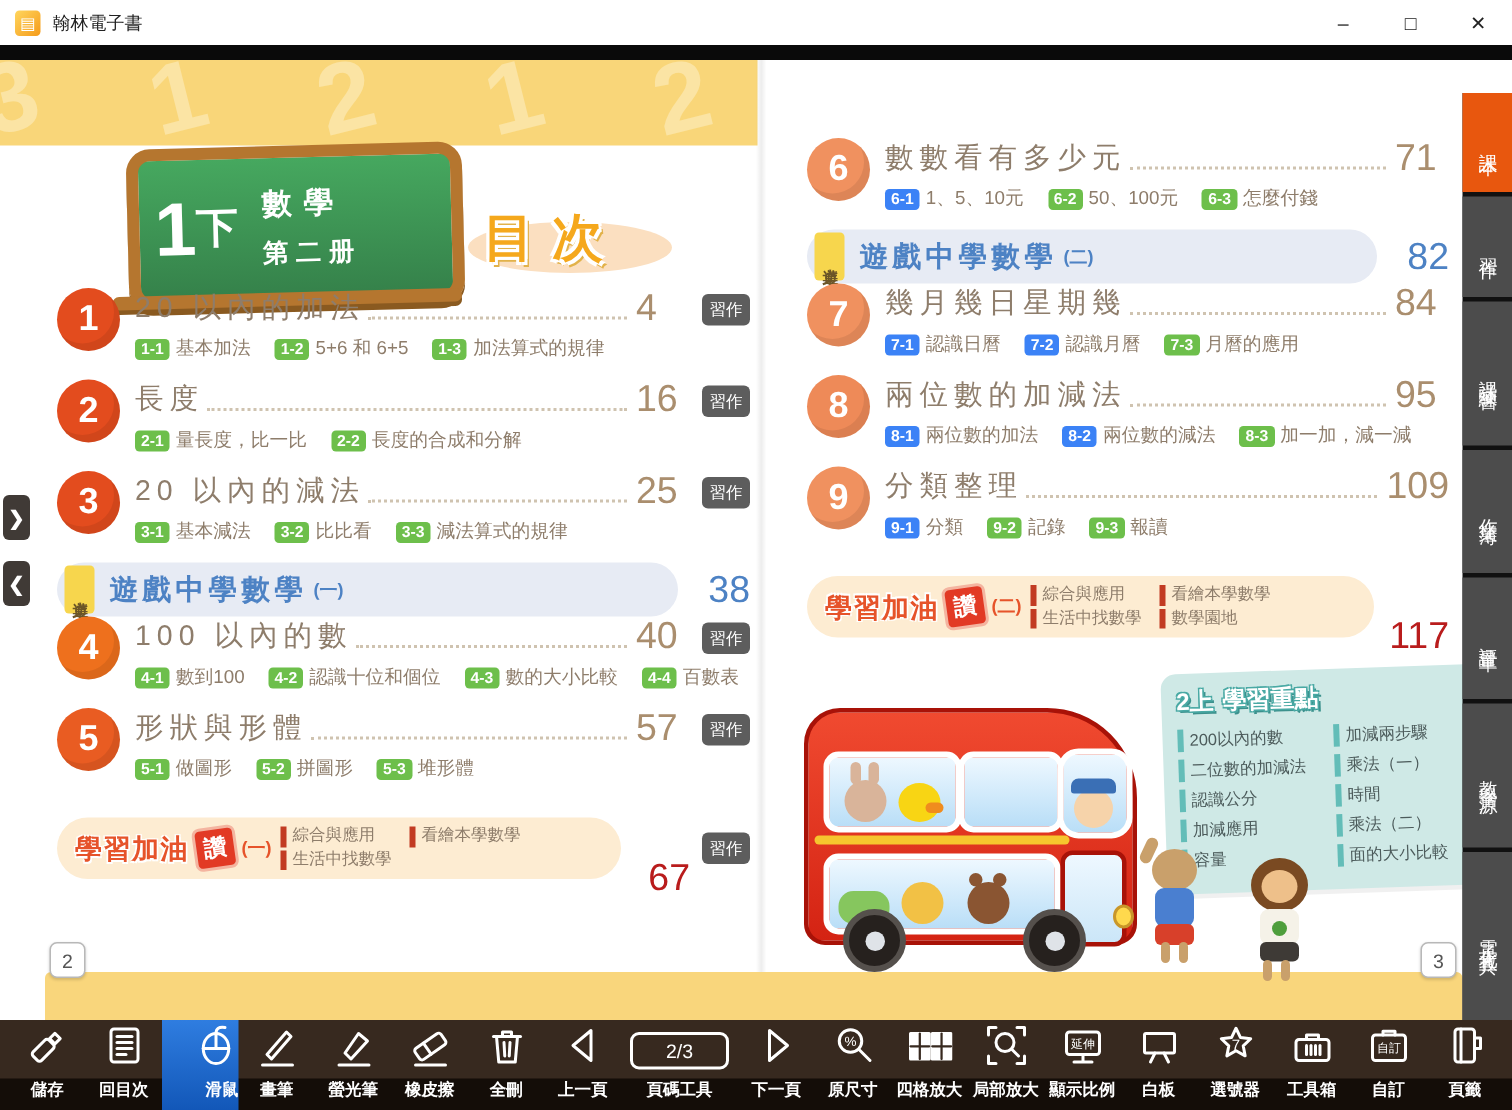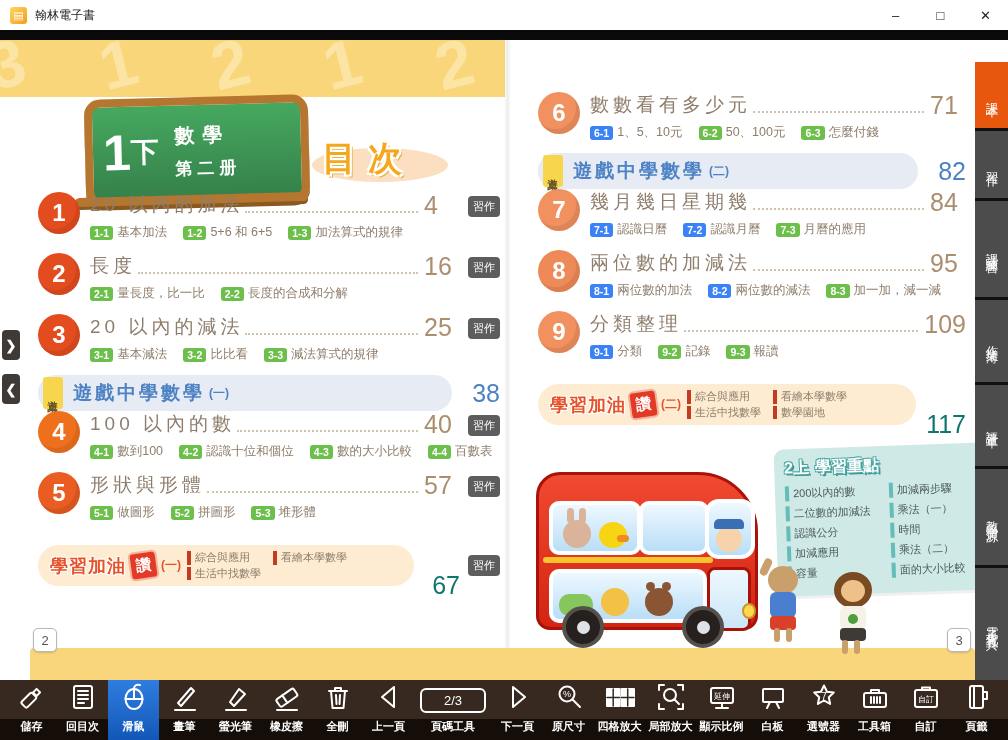--- a/index.html
+++ b/index.html
@@ -83,21 +83,21 @@
 
   .review{align-items:center;}
   .revpill{flex:1;background:#fdecd2;border-radius:24px;padding:6px 12px;display:flex;align-items:center;}
   .revtitle{color:#e6532a;font-size:18px;font-weight:bold;letter-spacing:1px;white-space:nowrap;
             text-shadow:-1px -1px 0 #fff,1px -1px 0 #fff,-1px 1px 0 #fff,1px 1px 0 #fff;}
   .revstamp{background:#e23a25;color:#fff;font-size:15px;font-weight:bold;padding:3px 5px;border-radius:5px;
             transform:rotate(-8deg);border:2px solid #f4b4a0;margin:0 3px;}
   .revsuffix{color:#e6532a;font-size:12px;font-weight:bold;margin-right:6px;white-space:nowrap;}
   .revtags{display:grid;grid-template-columns:auto auto;gap:2px 12px;}
   .rtag{font-size:11px;color:#8e7d6b;border-left:4px solid #c23b22;padding-left:4px;line-height:1.25;white-space:nowrap;}
-  .rpage{color:#0f766e;font-size:25px;margin-left:10px;min-width:36px;text-align:right;line-height:1;margin-top:40px;}
+  .rpage{color:#b91c1c;font-size:25px;margin-left:10px;min-width:36px;text-align:right;line-height:1;margin-top:40px;}
 
   .pagemark{position:absolute;width:22px;height:22px;background:#fff;border:1px solid #b8b8b8;border-radius:5px;
             font-size:13px;color:#555;display:flex;align-items:center;justify-content:center;
             box-shadow:0 1px 2px rgba(0,0,0,.15);z-index:4;}
   #mark-left{left:3px;top:588px;} #mark-right{left:439px;top:588px;}
 
   
   .hl{position:absolute;left:268px;top:406px;width:198px;background:#cfe9e6;border-radius:10px;
       padding:9px 10px 10px;transform:rotate(-2deg);box-shadow:2px 3px 0 rgba(0,0,0,.06);}
   .hl-title{display:flex;align-items:center;gap:6px;}
@@ -162,21 +162,21 @@
   .stab{background:#4c4c4c;color:#fff;writing-mode:vertical-rl;letter-spacing:3px;font-size:12.5px;
         display:flex;align-items:center;justify-content:center;}
   .stab.active{background:#e8570e;}
 
   
   .toolbar{position:absolute;left:0;top:680px;width:1008px;height:60px;background:#37291f;
            display:flex;justify-content:center;z-index:30;}
   .labelstrip{position:absolute;left:0;bottom:0;width:100%;height:21px;background:#140d08;}
   .tool{position:relative;width:51px;height:60px;display:flex;flex-direction:column;align-items:center;z-index:1;}
   .tool.wide{width:78px;}
-  .tool.active{background:linear-gradient(#2f7de0,#1257b8);}
+  .tool.active{background:linear-gradient(#2f7de0,#1257b8);align-items:flex-end;}
   .ticon{height:38px;display:flex;align-items:center;justify-content:center;margin-top:1px;}
   .ticon svg{stroke:#fff;fill:none;stroke-width:2;stroke-linecap:round;stroke-linejoin:round;}
   .tlabel{height:32px;display:flex;align-items:center;justify-content:center;font-size:11px;color:#fff;font-weight:bold;white-space:nowrap;}
   .pagebox{width:62px;height:24px;border:2px solid #fff;border-radius:6px;color:#fff;
            display:flex;align-items:center;justify-content:center;font-size:13px;margin-top:8px;}
 </style>
 </head>
 <body>
 
 <div class="titlebar">

